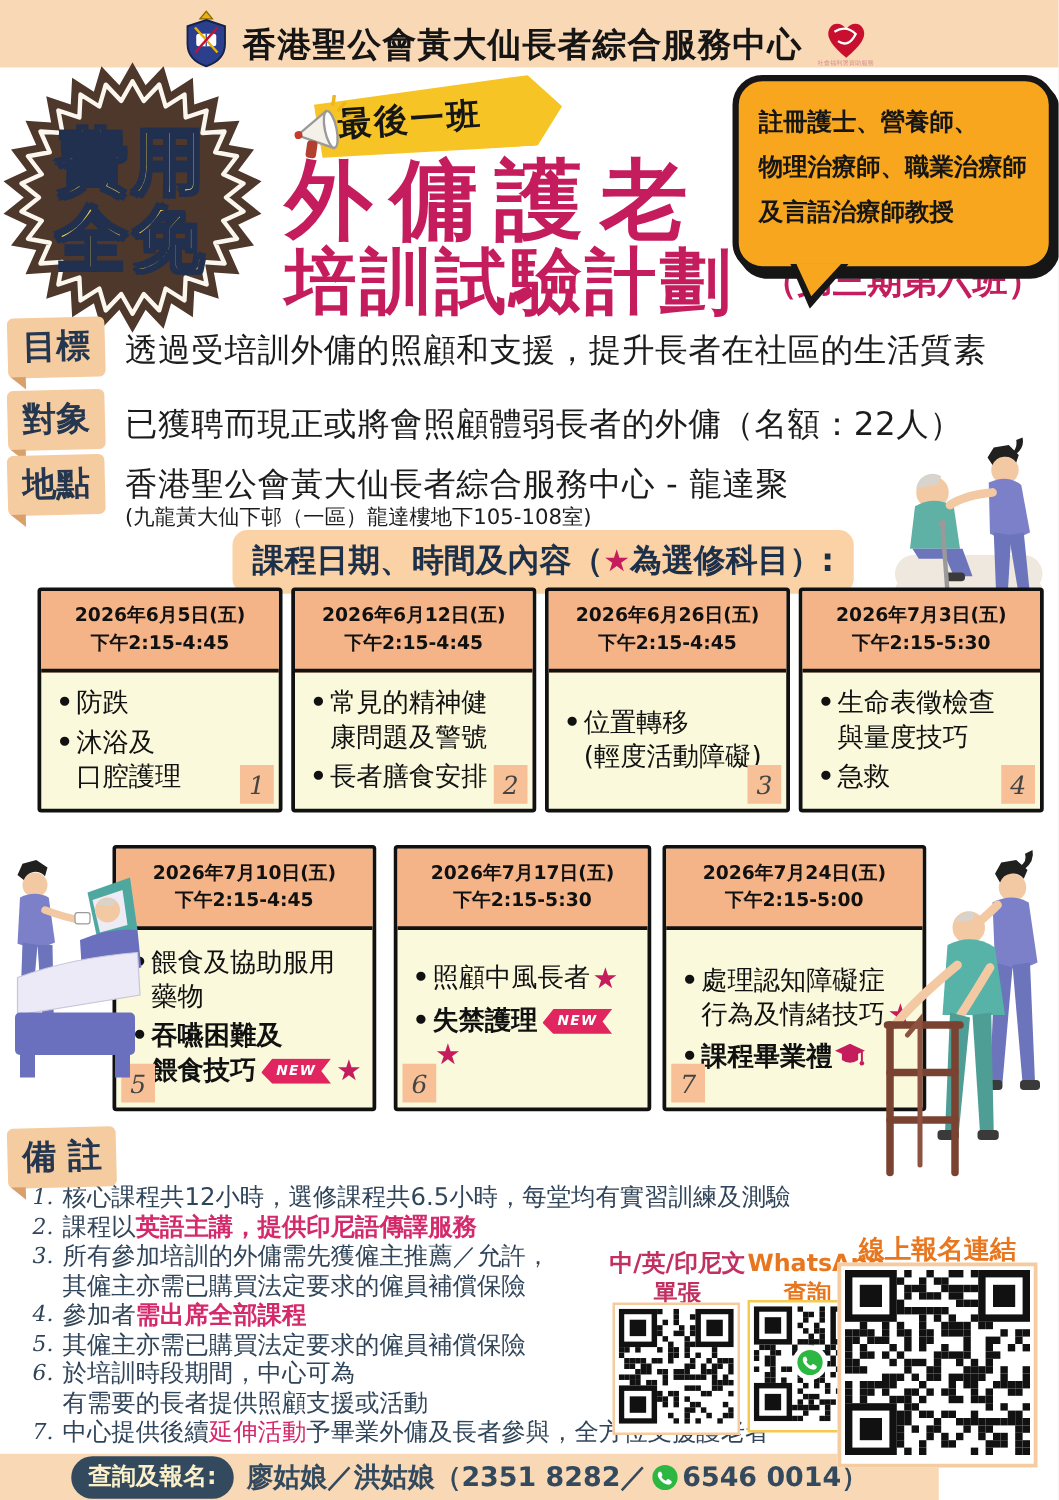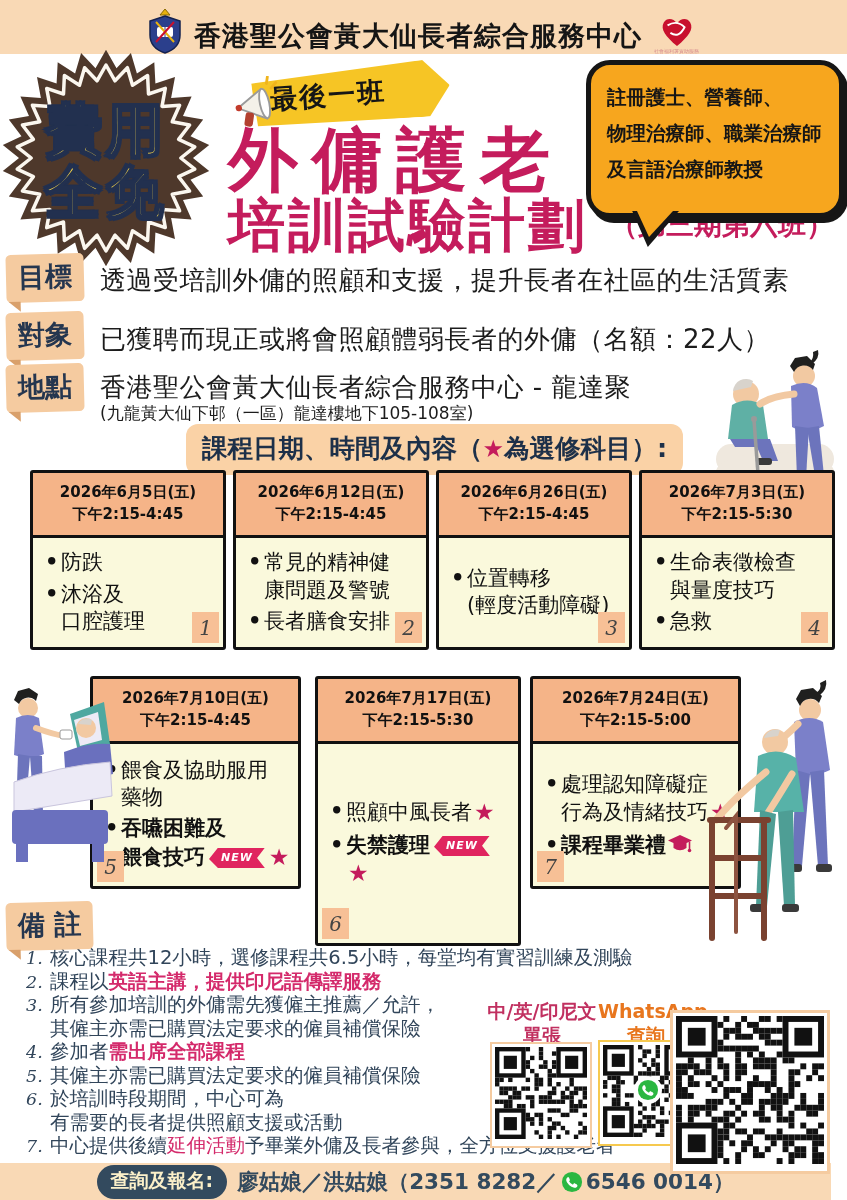--- a/index.html
+++ b/index.html
@@ -86,21 +86,21 @@
   .lab-wa{left:598px;top:1000px;width:96px;font-size:19px;color:#E8761E;}
   .lab-online{left:666px;top:986px;width:168px;font-size:21px;color:#E8761E;}
   .qrbox{position:absolute;background:#fff;border:2px solid #F5CBA0;padding:3px;z-index:2;}
   .qr-leaflet{left:490px;top:1042px;}
   .qr-wa{left:598px;top:1040px;border-color:#F6C94F;}
   .qr-online{left:670px;top:1010px;border-width:3px;}
   .wa-center{position:absolute;left:634px;top:1076px;width:28px;height:28px;z-index:3;
              background:#fff;border-radius:50%;display:flex;align-items:center;justify-content:center;}
 
   
-  .footbar{position:absolute;left:0;top:1163px;width:831px;height:37px;background:#F9D9B5;
+  .footbar{position:absolute;left:0;top:1163px;width:751px;height:37px;background:#F9D9B5;
            display:flex;align-items:center;justify-content:center;gap:10px;}
   .foot-pill{background:#334A5E;color:#FBF0C9;border-radius:999px;padding:3px 14px 5px;
              font-size:19px;font-weight:900;}
   .foot-contact{color:#334A5E;font-size:21.5px;font-weight:900;display:flex;align-items:center;gap:2px;}
 
   .illus{position:absolute;z-index:1;}
 </style>
 </head>
 <body>
 
@@ -262,21 +262,21 @@
         <div class="card-body">
           <ul>
             <li>餵食及協助服用
 藥物</li>
             <li class="b">吞嚥困難及
 餵食技巧<span class="newtag">NEW</span><span class="star-ic">★</span></li>
           </ul>
           <span class="num left">5</span>
         </div>
       </div>
-      <div class="card" style="left: 315px; top: 676px; width: 206px; height: 270px;">
+      <div class="card" style="left: 315px; top: 676px; width: 206px; height: 213px;">
         <div class="card-head">
           <div>2026年7月17日(五)</div>
           <div>下午2:15-5:30</div>
         </div>
         <div class="card-body">
           <ul>
             <li>照顧中風長者<span class="star-ic">★</span></li>
             <li class="b">失禁護理<span class="newtag">NEW</span><span class="star-ic">★</span></li>
           </ul>
           <span class="num left">6</span>
@@ -361,20 +361,21 @@
       <div class="note"><span class="nnum">5.</span><span>其僱主亦需已購買法定要求的僱員補償保險</span></div>
       <div class="note"><span class="nnum">6.</span><span>於培訓時段期間，中心可為
 有需要的長者提供照顧支援或活動</span></div>
       <div class="note"><span class="nnum">7.</span><span>中心提供後續</span><span class="hl2">延伸活動</span><span>予畢業外傭及長者參與，全方位支援護老者</span></div>
     </div>
 
   <div class="qr-label lab-leaflet">中/英/印尼文
 單張</div>
   <div class="qr-label lab-wa">WhatsApp
 查詢</div>
+  <div class="qr-label lab-online">線上報名連結</div>
   <div class="qrbox qr-leaflet">
     <svg id="qr1" width="92" height="92" viewBox="0 0 21 21">
         <rect x="7" y="0" width="1" height="1" fill="#111"></rect>
         <rect x="10" y="0" width="1" height="1" fill="#111"></rect>
         <rect x="10" y="1" width="1" height="1" fill="#111"></rect>
         <rect x="13" y="1" width="1" height="1" fill="#111"></rect>
         <rect x="8" y="2" width="1" height="1" fill="#111"></rect>
         <rect x="10" y="2" width="1" height="1" fill="#111"></rect>
         <rect x="7" y="3" width="1" height="1" fill="#111"></rect>
         <rect x="11" y="3" width="1" height="1" fill="#111"></rect>

